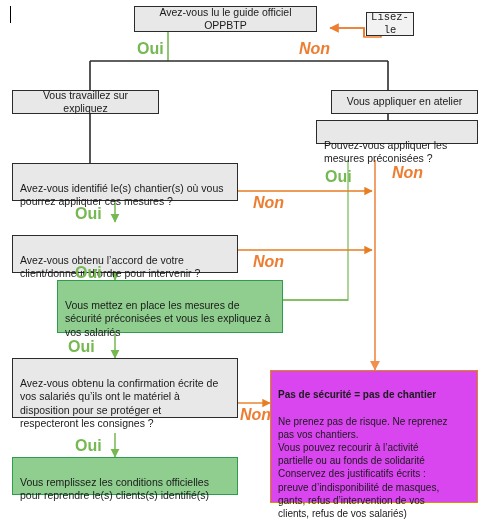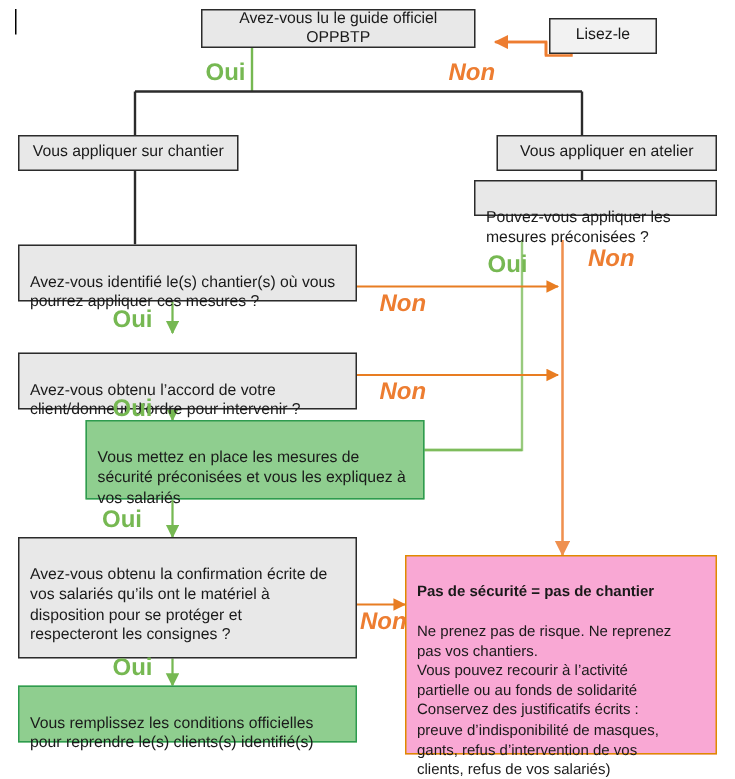--- a/index.html
+++ b/index.html
@@ -30,21 +30,21 @@
   }
   .node.white {
     background: #f2f2f2;
     border: 1.2px solid #2b2b2b;
   }
   .node.green {
     background: #8fce8f;
     border: 1.3px solid #2e9b4f;
   }
   .node.orange {
-    background: #f9a8d4;
+    background: #d946ef;
     border: 1.3px solid #e08a00;
     font-size: 10px;
     line-height: 13.2px;
   }
   .node.centered {
     text-align: center;
   }
   .node .strongline {
     font-weight: bold;
   }
@@ -125,26 +125,26 @@
 
     <path d="M238,403 L270,403" stroke="#e87d22" stroke-width="1.4" fill="none" marker-end="url(#arrOrangeDark)"></path>
 
     <line x1="115" y1="433" x2="115" y2="457" stroke="#76b852" stroke-width="1.5" marker-end="url(#arrGreen)"></line>
   </svg>
 
   <div class="node gray centered" style="left:134px; top:6px; width:183px; height:26px; display:flex; align-items:center; justify-content:center;">
     <span>Avez-vous lu le guide officiel OPPBTP</span>
   </div>
 
-  <div class="node white centered" style="left:366px; top:12px; width:72px; height:24px; display:flex; align-items:center; justify-content:center;">
+  <div class="node white centered" style="left:366px; top:12px; width:48px; height:24px; display:flex; align-items:center; justify-content:center;font-family:Liberation Mono, monospace;">
     <span>Lisez-le</span>
   </div>
 
   <div class="node gray centered" style="left:12px; top:90px; width:147px; height:24px; display:flex; align-items:center; justify-content:center;">
-    <span>Vous appliquer sur chantier</span>
+    <span>Vous travaillez sur expliquez</span>
   </div>
 
   <div class="node gray centered" style="left:331px; top:90px; width:147px; height:24px; display:flex; align-items:center; justify-content:center;">
     <span>Vous appliquer en atelier</span>
   </div>
 
   <div class="node gray" style="left:316px; top:120px; width:162px; height:24px;">
     <span>Pouvez-vous appliquer les
 mesures préconisées ?</span>
   </div>
@@ -158,21 +158,21 @@
     <span>Avez-vous obtenu l’accord de votre
 client/donneur d’ordre pour intervenir ?</span>
   </div>
 
   <div class="node green" style="left:12px; top:280px; width:226px; height:53px;margin-left:45px;">
     <span>Vous mettez en place les mesures de
 sécurité préconisées et vous les expliquez à
 vos salariés</span>
   </div>
 
-  <div class="node gray" style="left:12px; top:358px; width:226px; height:81px;">
+  <div class="node gray" style="left:12px; top:358px; width:226px; height:60px;">
     <span>Avez-vous obtenu la confirmation écrite de
 vos salariés qu’ils ont le matériel à
 disposition pour se protéger et
 respecteront les consignes ?</span>
   </div>
 
   <div class="node green" style="left:12px; top:457px; width:226px; height:38px;">
     <span>Vous remplissez les conditions officielles
 pour reprendre le(s) clients(s) identifié(s)</span>
   </div>

